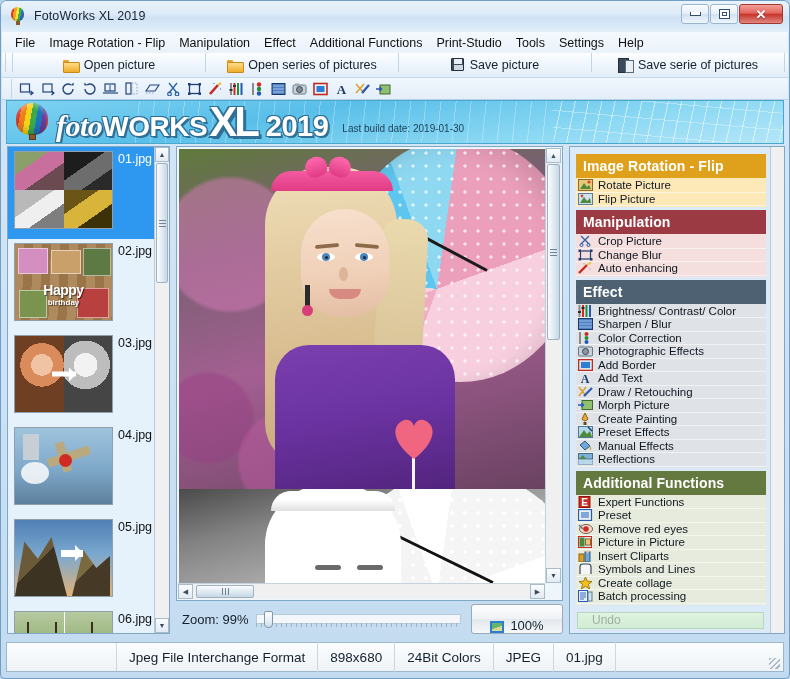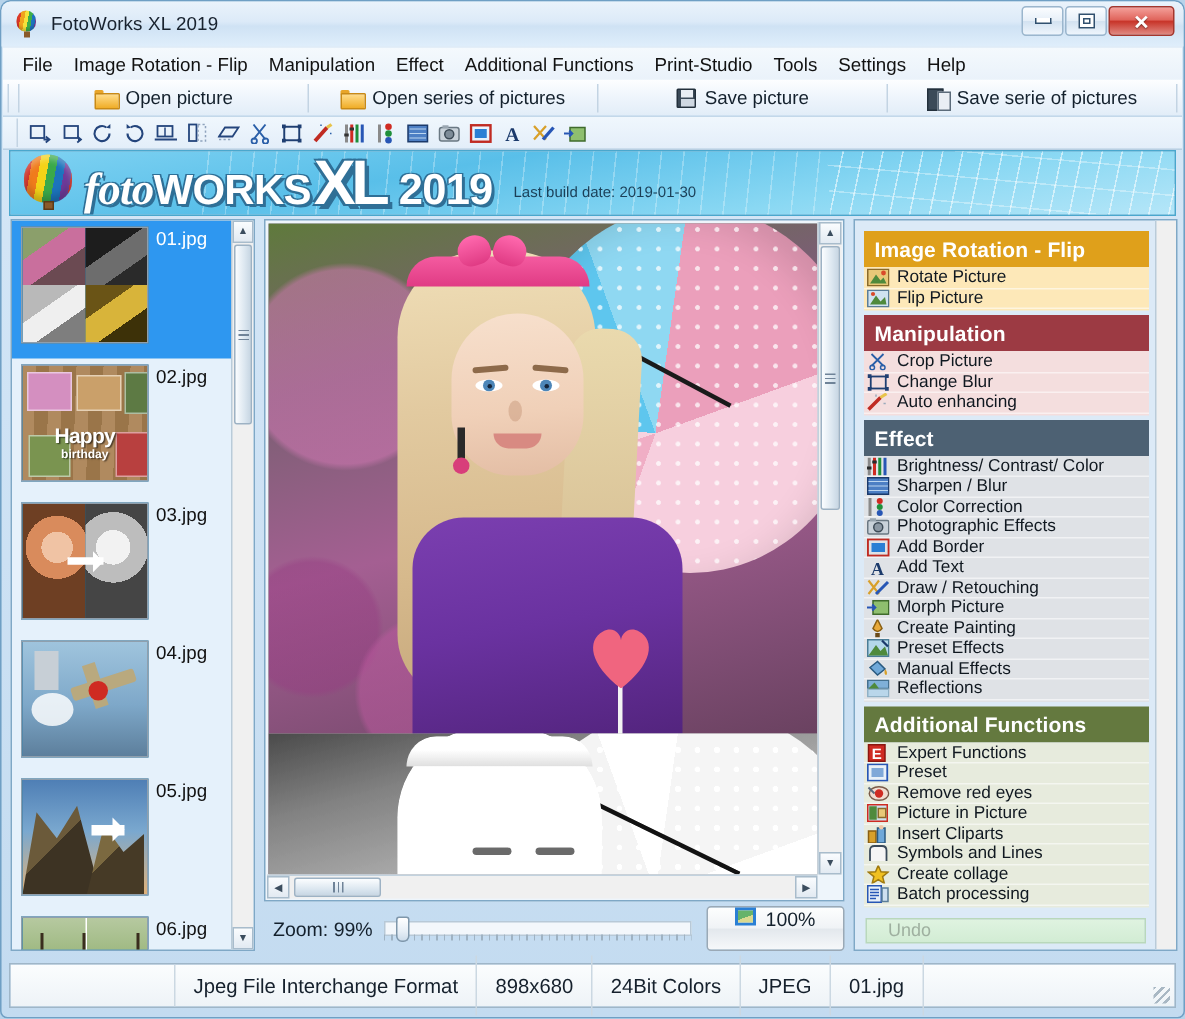--- a/index.html
+++ b/index.html
@@ -72,21 +72,21 @@
     font-size:12.5px; color:#111; padding:2px 7px; white-space:nowrap;
     cursor:default;
   }
   .menu-item:first-child{ margin-left:6px; }
 
   
   .toolbar1 {
     position:absolute; top:52px; left:1px; right:1px; height:25px;
     background: linear-gradient(180deg,#fdfeff 0%, #eef5fc 50%, #e2edf8 100%);
     border-bottom:1px solid #c3d8ea;
-    display:flex; align-items:center;
+    display:flex; align-items:flex-start;
   }
   .vsep { width:1px; height:19px; background:#c3d4e3; margin:0 3px; flex:none;}
   .tb-btn {
     display:flex; align-items:center; gap:6px;
     font-size:12.5px; color:#13202c;
     height:23px; padding:0 14px; white-space:nowrap; cursor:default;
   }
   .tb-grow{ flex:1; justify-content:center; }
 
   .ico-folder{ width:15px;height:12px; position:relative; flex:none;}
@@ -178,22 +178,22 @@
     position:absolute; left:6px; top:145px; width:163px; height:488px;
     background:#e5f1fb; border:1px solid #7fa8c6;
     overflow:hidden;
   }
   .thumblist{ position:absolute; left:0; top:0; right:15px; bottom:0; }
   .thumb-row{
     position:relative; height:92px; padding:4px 0 0 6px; display:flex; align-items:flex-start;
   }
   .thumb-row.selected{ background:#2e97f0; }
   .thumb-img{
-    width:85px; height:78px; border:1px solid #8f9fad; flex:none; overflow:hidden;
-    position:relative; background:#0369a1;
+    width:99px; height:78px; border:1px solid #8f9fad; flex:none; overflow:hidden;
+    position:relative; background:#d946ef;
   }
   .thumb-name{
     font-size:12.5px; color:#111; margin-left:5px; margin-top:1px; white-space:nowrap;
   }
   .thumb-row.selected .thumb-name{ color:#fff; }
 
   
   .q{position:absolute;width:50%;height:50%;}
   .q1{left:0;top:0;} .q2{left:50%;top:0;} .q3{left:0;top:50%;} .q4{left:50%;top:50%;}
   .t1a{background:linear-gradient(145deg,#8b9f6b 0 32%, #c96f9d 32% 62%, #6b4a52 62% 100%);}
@@ -423,21 +423,21 @@
   }
   .slider .knob{
     position:absolute; left:8px; top:0px; width:9px; height:17px;
     background:linear-gradient(180deg,#ffffff,#e6eef6 60%,#cddcea);
     border:1px solid #7f97ab; border-radius:2px 2px 4px 4px;
   }
   .btn100{
     width:92px; height:30px; flex:none;
     background:linear-gradient(180deg,#fdfefe 0%, #f0f3f6 48%, #e3e8ed 52%, #f6f8fa 100%);
     border:1px solid #9aa9b6; border-radius:3px;
-    display:flex; align-items:flex-start; justify-content:center; gap:6px;
+    display:flex; align-items:flex-end; justify-content:center; gap:6px;
     font-size:13px; color:#13202c;
   }
   .ico-fit{ width:14px; height:12px; position:relative; flex:none;}
   .ico-fit::before{content:"";position:absolute;inset:0;border:2px solid #2a7fd4;}
   .ico-fit::after{content:"";position:absolute;left:2px;top:2px;right:2px;bottom:2px;
     background:linear-gradient(160deg,#67b36a 0 55%, #d9d98f 55% 100%);}
 
   
   .sidebar{
     position:absolute; left:568px; top:145px; width:216px; height:488px;

